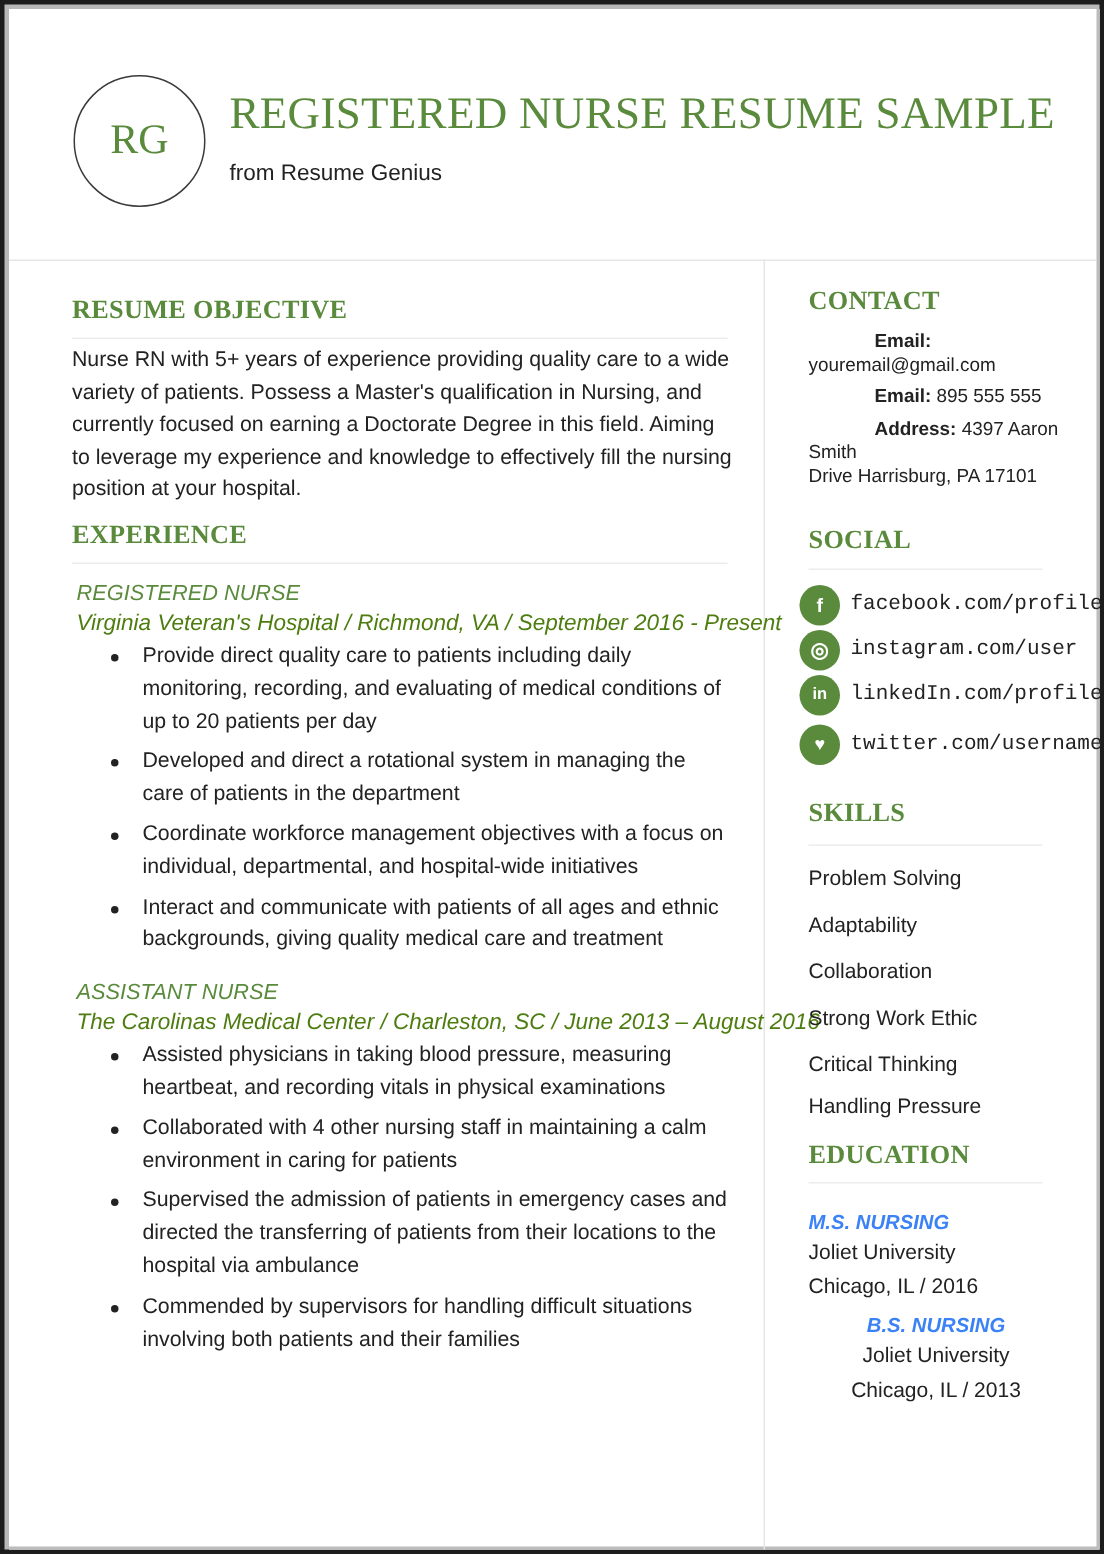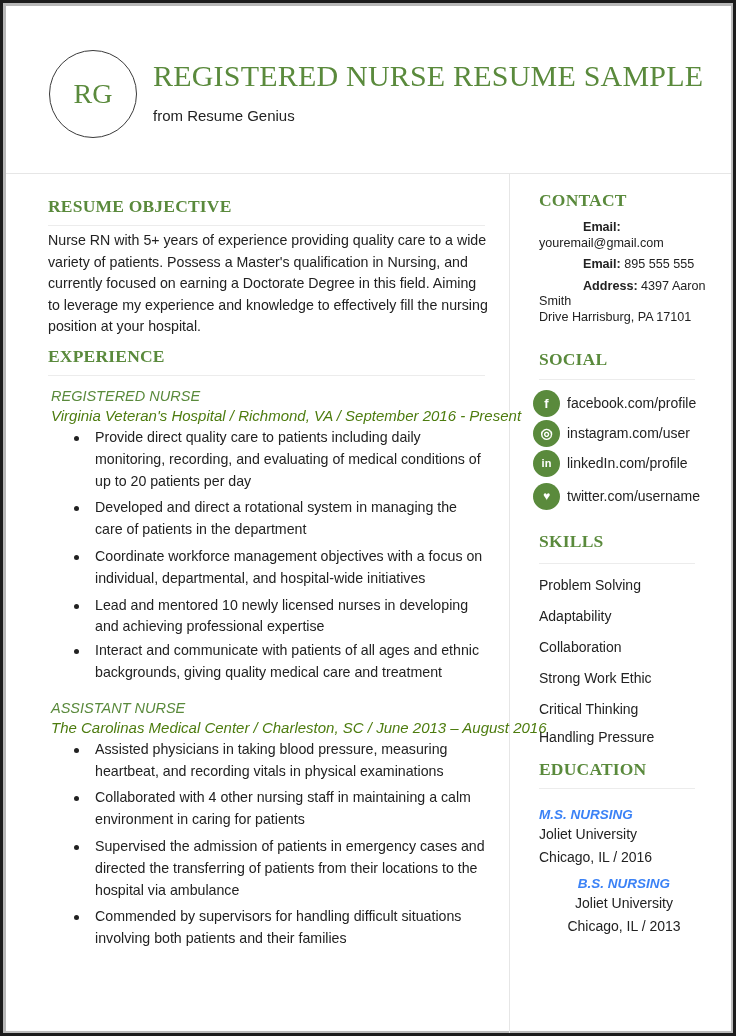--- a/index.html
+++ b/index.html
@@ -82,21 +82,21 @@
     .contact-line b { font-weight: bold; padding-left: 44px; }
 
     .social-item { display: flex; align-items: center; height: 30px; margin-left: -6px; }
     .social-icon {
       width: 27px; height: 27px; border-radius: 50%; background: #5a8a3c;
       color: #fff; display: flex; align-items: center; justify-content: center;
       font-family: "Liberation Sans", sans-serif; font-weight: bold; font-size: 13px;
       margin-right: 7px; flex-shrink: 0;
     }
     .social-label {
-      font-family: Liberation Sans, sans-serif; font-size: 14px; color: #222;
+      font-family: Liberation Mono, monospace; font-size: 14px; color: #222;
     }
 
     .skill {
       font-family: "Liberation Sans", sans-serif; font-size: 14px; color: #222;
       height: 31px; line-height: 31px;
     }
 
     .edu-degree {
       font-family: "Liberation Sans", sans-serif; font-weight: bold; font-style: italic;
       font-size: 13.5px; color: #3b82f6;
@@ -131,21 +131,20 @@
         <div class="section-title">EXPERIENCE</div>
         <div class="rule" style="margin-top:8px; width:437px;"></div>
 
         <div style="margin-top:12px;">
           <div class="job-title">REGISTERED NURSE</div>
           <div class="job-meta" style="margin-top:3px;">Virginia Veteran's Hospital  /  Richmond, VA  /  September 2016 - Present</div>
           <ul class="bullets" style="margin-top:3px;">
             <li style="margin-bottom:5px;">Provide direct quality care to patients including daily monitoring, recording, and evaluating of medical conditions of up to 20 patients per day</li>
             <li style="margin-bottom:5px;">Developed and direct a rotational system in managing the care of patients in the department</li>
             <li style="margin-bottom:5px;">Coordinate workforce management objectives with a focus on individual, departmental, and hospital-wide initiatives</li>
-            <li style="margin-bottom:2px;">Lead and mentored 10 newly licensed nurses in developing and achieving professional expertise</li>
             <li>Interact and communicate with patients of all ages and ethnic backgrounds, giving quality medical care and treatment</li>
           </ul>
         </div>
 
         <div style="margin-top:16px;">
           <div class="job-title">ASSISTANT NURSE</div>
           <div class="job-meta" style="margin-top:3px;">The Carolinas Medical Center /  Charleston, SC  /  June 2013 – August 2016</div>
           <ul class="bullets" style="margin-top:3px;">
             <li style="margin-bottom:5px;">Assisted physicians in taking blood pressure, measuring heartbeat, and recording vitals in physical examinations</li>
             <li style="margin-bottom:5px;">Collaborated with 4 other nursing staff in maintaining a calm environment in caring for patients</li>

